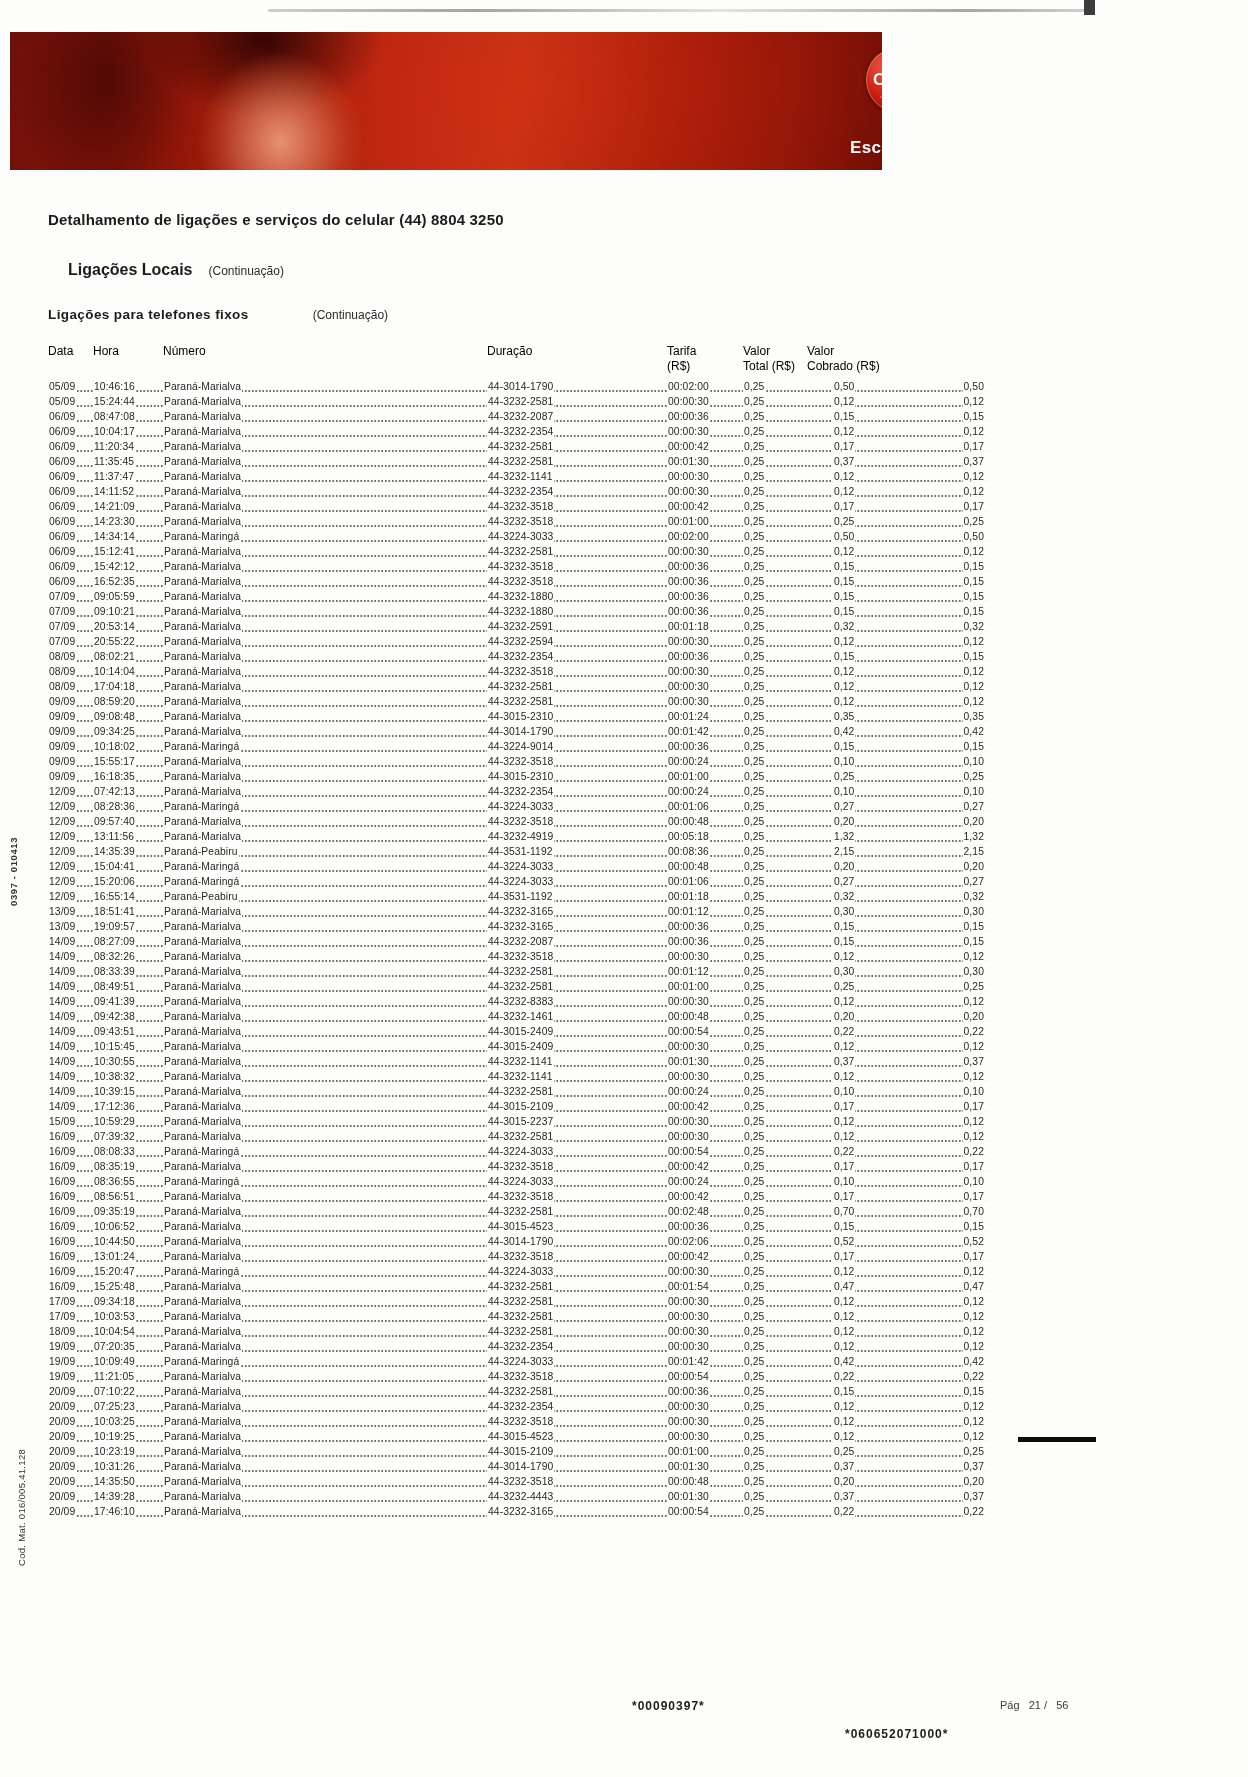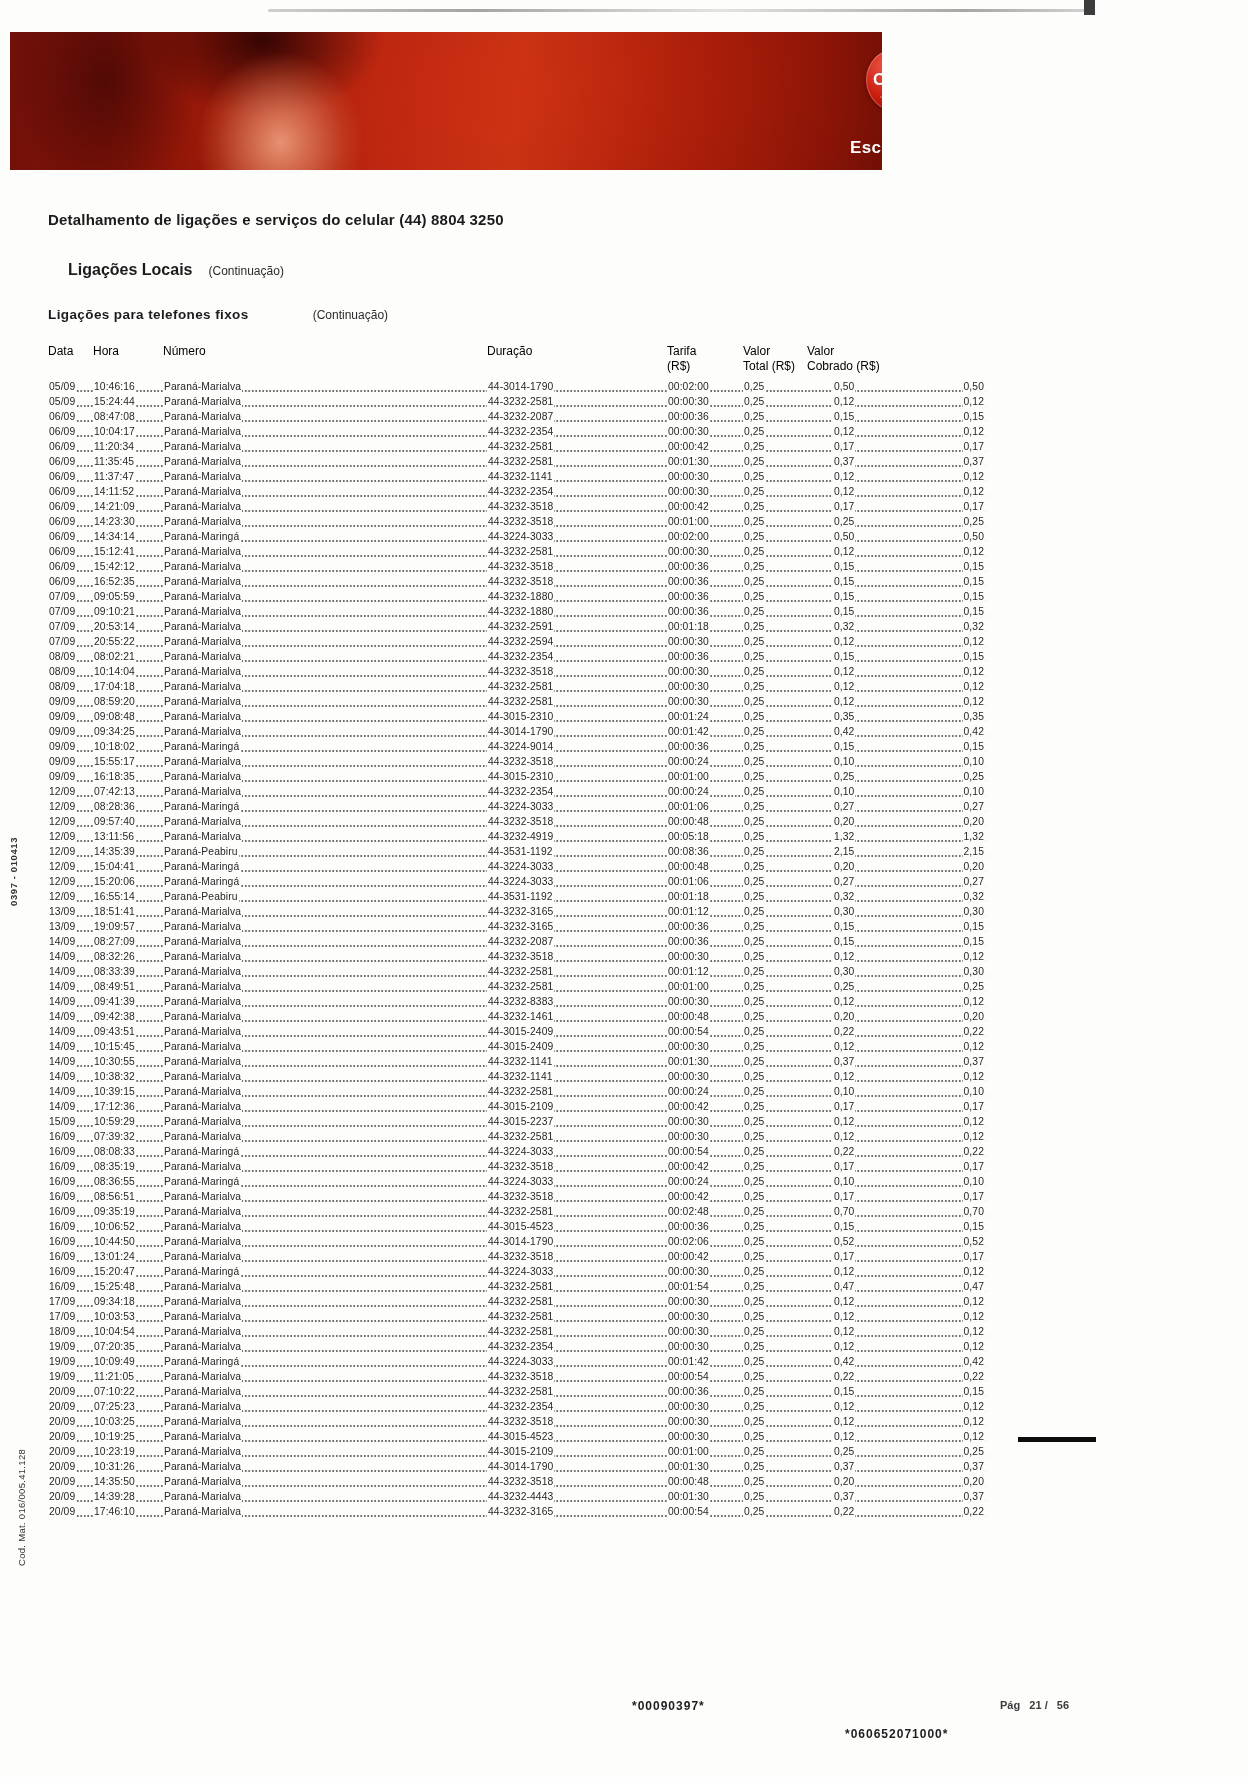--- a/index.html
+++ b/index.html
@@ -65,21 +65,21 @@
   .code2 { left:16px; top:1566px; letter-spacing:.3px; }
 
   
   .edge-mark { position:absolute; left:1018px; top:1437px; width:78px; height:5px; background:#0c0c0c; }
 
   
   .footer { position:absolute; left:0; top:1699px; width:1052px; height:20px; }
   .fcode { position:absolute; font-size:12px; font-weight:bold; color:#1d1d1d; letter-spacing:1px; }
   .fcode-left { left:632px; }
   .fcode-right { left:845px;margin-top:28px; }
-  .fpage { position:absolute; left:1000px; font-size:11px; color:#3c3c3c; white-space:pre;font-weight:bold; }
+  .fpage { position:absolute; left:1000px; font-size:11px; color:#3c3c3c; white-space:pre; }
 </style>
 </head>
 <body>
 
 <div class="page">
 
   <div class="scan-top-line"></div>
   <div class="scan-notch"></div>
   <div class="speck1"></div>
   <div class="speck2"></div>

